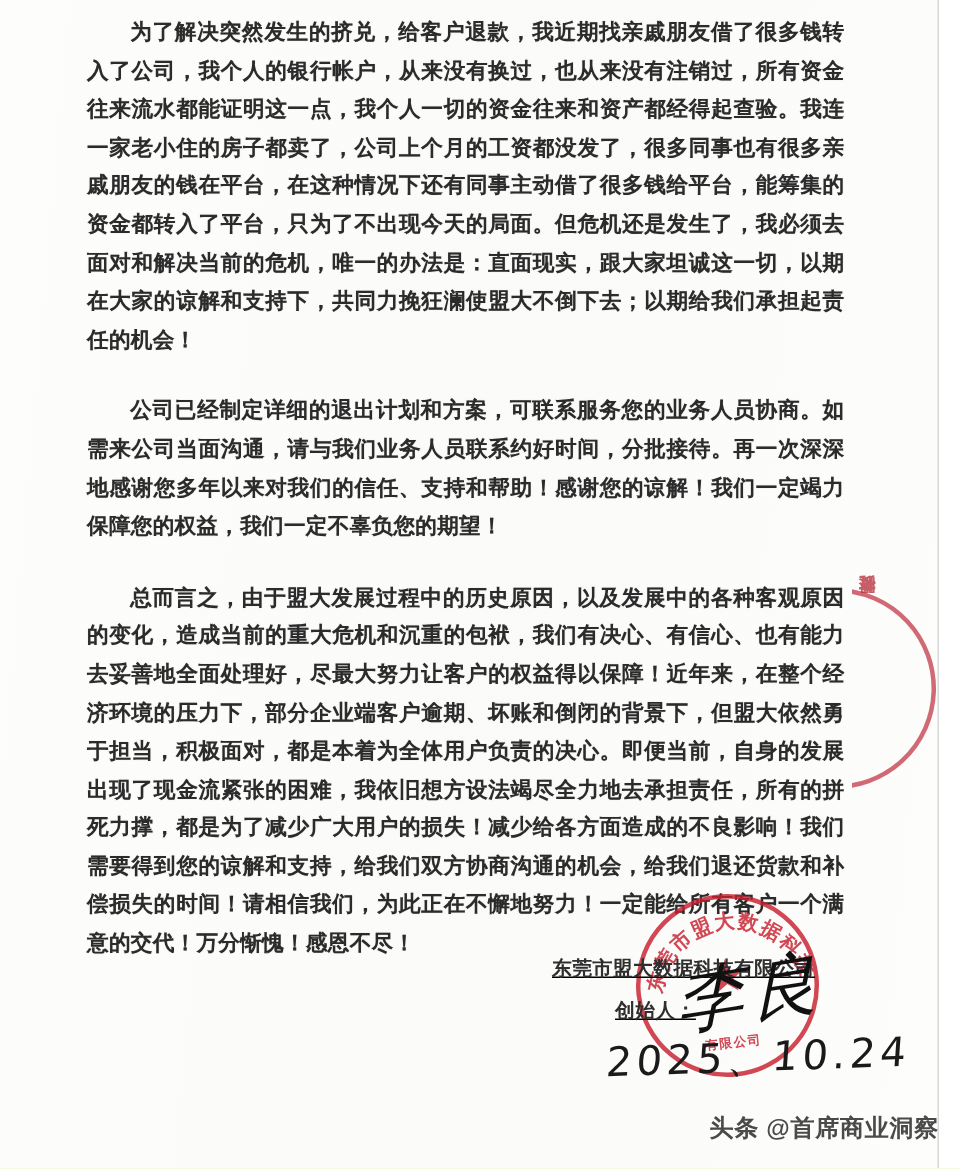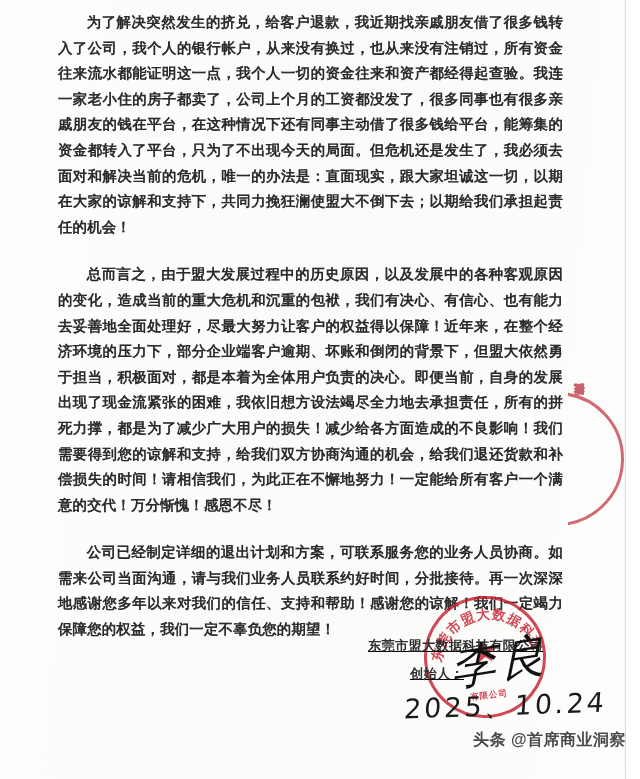--- a/index.html
+++ b/index.html
@@ -213,43 +213,43 @@
     line-height: 1;
     letter-spacing: 3px;
     transform: rotate(-2deg) skewX(-6deg);
     color: #1a1a1a;
   }
 
   
   .watermark {
     position: absolute;
     right: 14px;
-    bottom: 28px;
+    bottom: 16px;
     font-size: 16px;
     color: #4a4a4a;
     font-family: "Liberation Sans", sans-serif;
     font-weight: 700;
     letter-spacing: 0.5px;
     white-space: nowrap;
   }
 </style>
 </head>
 <body>
 
 <div id="page">
 
   <div class="paper"></div>
   <div class="scan-tint"></div>
   <div class="paper-edge"></div>
   <div class="paper-edge2"></div>
 
   <div class="body-text">
     <p class="para">为了解决突然发生的挤兑，给客户退款，我近期找亲戚朋友借了很多钱转入了公司，我个人的银行帐户，从来没有换过，也从来没有注销过，所有资金往来流水都能证明这一点，我个人一切的资金往来和资产都经得起查验。我连一家老小住的房子都卖了，公司上个月的工资都没发了，很多同事也有很多亲戚朋友的钱在平台，在这种情况下还有同事主动借了很多钱给平台，能筹集的资金都转入了平台，只为了不出现今天的局面。但危机还是发生了，我必须去面对和解决当前的危机，唯一的办法是：直面现实，跟大家坦诚这一切，以期在大家的谅解和支持下，共同力挽狂澜使盟大不倒下去；以期给我们承担起责任的机会！</p>
+    <p class="para">公司已经制定详细的退出计划和方案，可联系服务您的业务人员协商。如需来公司当面沟通，请与我们业务人员联系约好时间，分批接待。再一次深深地感谢您多年以来对我们的信任、支持和帮助！感谢您的谅解！我们一定竭力保障您的权益，我们一定不辜负您的期望！</p>
     <p class="para">总而言之，由于盟大发展过程中的历史原因，以及发展中的各种客观原因的变化，造成当前的重大危机和沉重的包袱，我们有决心、有信心、也有能力去妥善地全面处理好，尽最大努力让客户的权益得以保障！近年来，在整个经济环境的压力下，部分企业端客户逾期、坏账和倒闭的背景下，但盟大依然勇于担当，积极面对，都是本着为全体用户负责的决心。即便当前，自身的发展出现了现金流紧张的困难，我依旧想方设法竭尽全力地去承担责任，所有的拼死力撑，都是为了减少广大用户的损失！减少给各方面造成的不良影响！我们需要得到您的谅解和支持，给我们双方协商沟通的机会，给我们退还货款和补偿损失的时间！请相信我们，为此正在不懈地努力！一定能给所有客户一个满意的交代！万分惭愧！感恩不尽！</p>
-    <p class="para">公司已经制定详细的退出计划和方案，可联系服务您的业务人员协商。如需来公司当面沟通，请与我们业务人员联系约好时间，分批接待。再一次深深地感谢您多年以来对我们的信任、支持和帮助！感谢您的谅解！我们一定竭力保障您的权益，我们一定不辜负您的期望！</p>
   </div>
 
   <div class="seal-partial-wrap">
     <div class="seal-partial"></div>
   </div>
   <div class="seal-partial-text">技有限公</div>
 
   <div class="seal">
     <div class="seal-inner">
       <div class="seal-arc-text">

